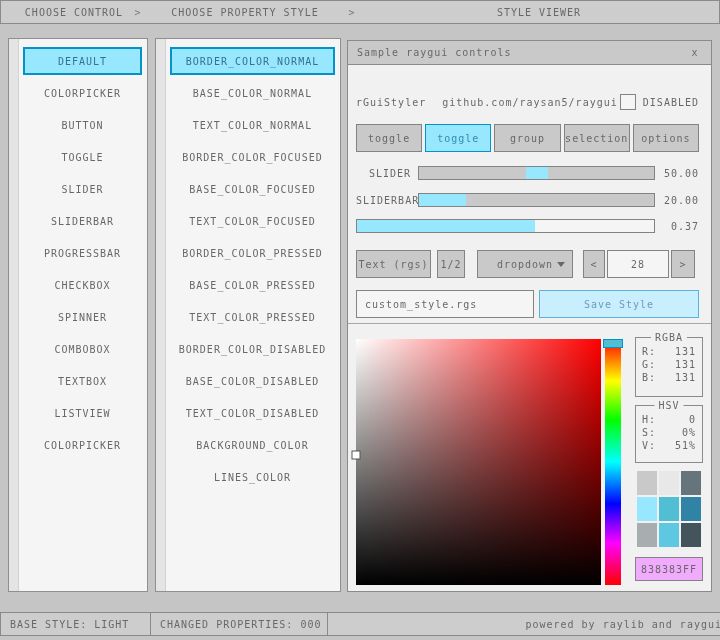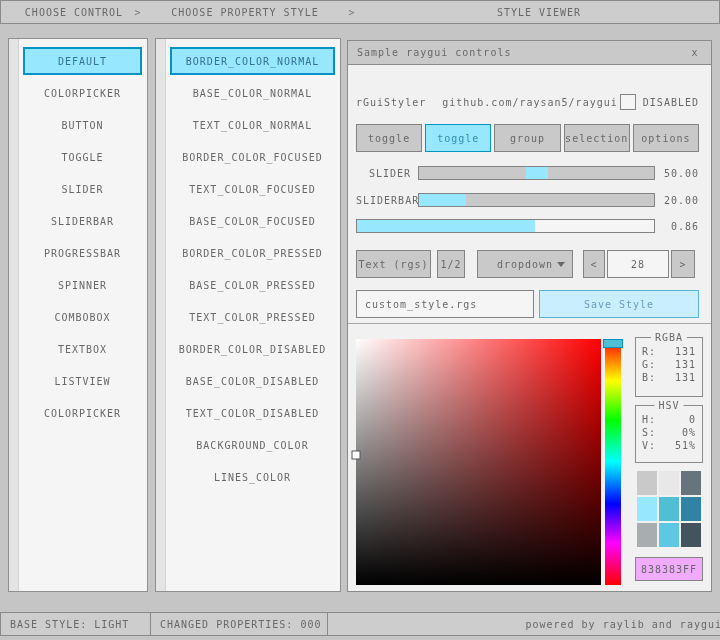--- a/index.html
+++ b/index.html
@@ -150,37 +150,38 @@
 <div class="listpanel" id="controls-panel">
   <div class="scrollbar"></div>
   <div class="list-items">
     <div class="list-item selected txt">DEFAULT</div>
     <div class="list-item txt">COLORPICKER</div>
     <div class="list-item txt">BUTTON</div>
     <div class="list-item txt">TOGGLE</div>
     <div class="list-item txt">SLIDER</div>
     <div class="list-item txt">SLIDERBAR</div>
     <div class="list-item txt">PROGRESSBAR</div>
+    <div class="list-item txt">CHECKBOX</div>
     <div class="list-item txt">SPINNER</div>
     <div class="list-item txt">COMBOBOX</div>
     <div class="list-item txt">TEXTBOX</div>
     <div class="list-item txt">LISTVIEW</div>
     <div class="list-item txt">COLORPICKER</div>
   </div>
 </div>
 
 <div class="listpanel" id="props-panel">
   <div class="scrollbar"></div>
   <div class="list-items">
     <div class="list-item selected txt">BORDER_COLOR_NORMAL</div>
     <div class="list-item txt">BASE_COLOR_NORMAL</div>
     <div class="list-item txt">TEXT_COLOR_NORMAL</div>
     <div class="list-item txt">BORDER_COLOR_FOCUSED</div>
+    <div class="list-item txt">BASE_COLOR_FOCUSED</div>
     <div class="list-item txt">TEXT_COLOR_FOCUSED</div>
-    <div class="list-item txt">BASE_COLOR_FOCUSED</div>
     <div class="list-item txt">BORDER_COLOR_PRESSED</div>
     <div class="list-item txt">BASE_COLOR_PRESSED</div>
     <div class="list-item txt">TEXT_COLOR_PRESSED</div>
     <div class="list-item txt">BORDER_COLOR_DISABLED</div>
     <div class="list-item txt">BASE_COLOR_DISABLED</div>
     <div class="list-item txt">TEXT_COLOR_DISABLED</div>
     <div class="list-item txt">BACKGROUND_COLOR</div>
     <div class="list-item txt">LINES_COLOR</div>
   </div>
 </div>
@@ -222,21 +223,21 @@
       <div class="track">
         <div class="fill" style="width: 20%;"></div>
       </div>
       <span class="val txt">20.00</span>
     </div>
 
     <div class="ctl-row row-progress">
       <div class="track light">
         <div class="fill" style="width: 60%;"></div>
       </div>
-      <span class="val txt">0.86</span>
+      <span class="val txt">0.37</span>
     </div>
 
     <div class="ctl-row row-tools">
       <div class="btn btn-text txt">Text (rgs)</div>
       <div class="btn btn-half txt">1/2</div>
       <div class="btn dropdown txt">
         <span>dropdown</span>
         <span class="dd-arrow"></span>
       </div>
       <div class="btn btn-dec txt">&lt;</div>

